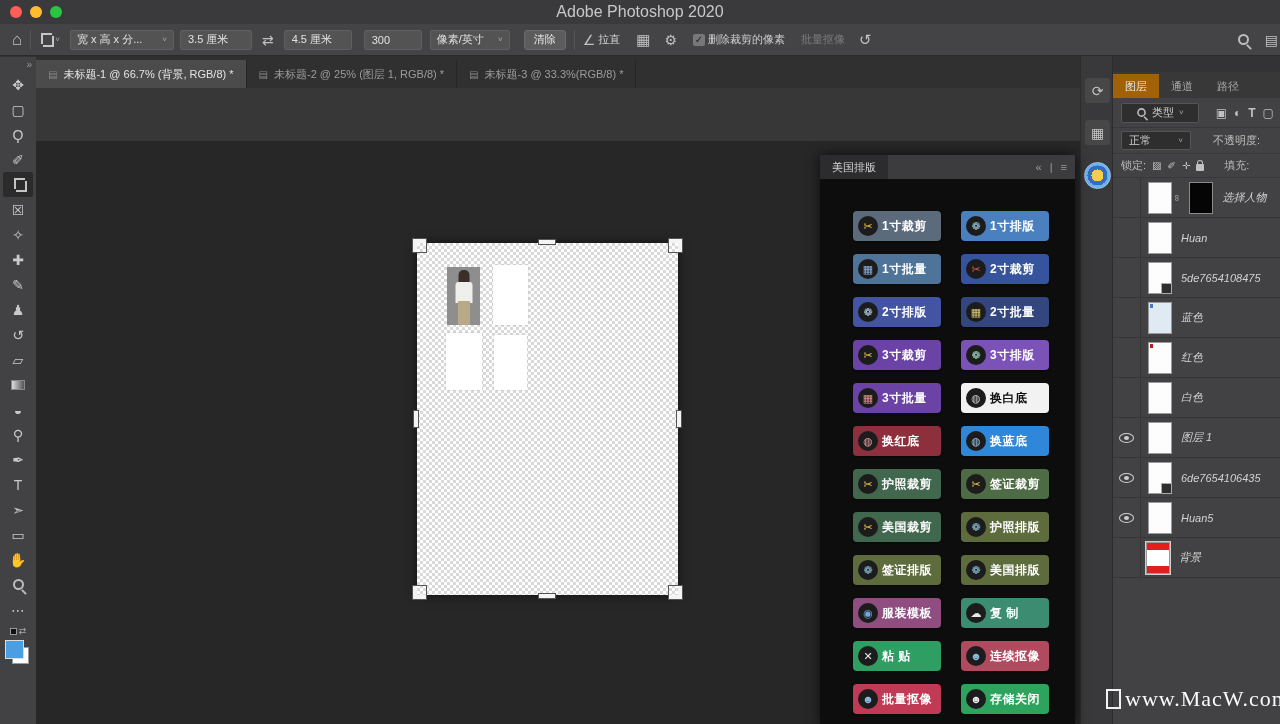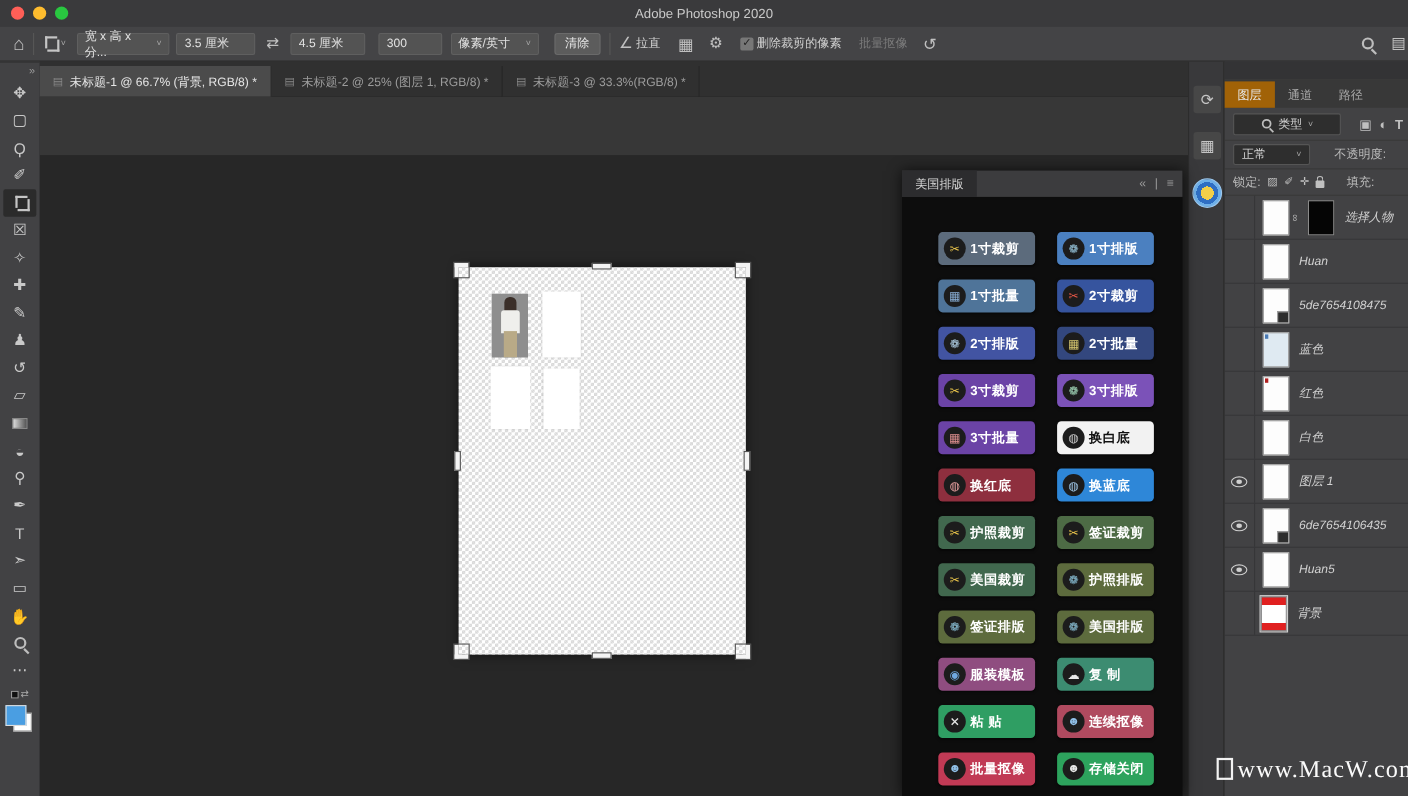--- a/index.html
+++ b/index.html
@@ -4,21 +4,21 @@
 <style>
   * { margin:0; padding:0; box-sizing:border-box; }
   html,body { width:1280px; height:724px; overflow:hidden; }
   body { background:#282828; font-family:"Liberation Sans","DejaVu Sans",sans-serif; color:#ccc; position:relative; }
   .abs { position:absolute; }
 
   
   .titlebar { left:0; top:0; width:1280px; height:24px; background:#3a3a3c; display:flex; align-items:center; }
   .lights { display:flex; gap:8px; margin-left:10px; }
   .light { width:12px; height:12px; border-radius:50%; }
-  .title-text { position:absolute; left:0; right:0; text-align:center; font-size:12px; color:#c8c8c8; }
+  .title-text { position:absolute; left:0; right:0; text-align:center; font-size:16px; color:#c8c8c8; }
 
   
   .optionsbar { left:0; top:24px; width:1280px; height:32px; background:#444446; border-bottom:1px solid #2a2a2a; display:flex; align-items:center; font-size:11px; color:#cfcfcf; }
   .ob-item { display:flex; align-items:center; gap:3px; }
   .field { background:#535353; border:1px solid #5f5f5f; border-radius:2px; height:20px; display:flex; align-items:center; padding:0 7px; color:#e2e2e2; }
   .drop { background:#535353; border:1px solid #5f5f5f; border-radius:2px; height:20px; display:flex; align-items:center; padding:0 6px; gap:5px; color:#e2e2e2; }
   .chev { font-size:8px; color:#aaa; }
   .btn { background:#5c5c5c; border:1px solid #6a6a6a; border-radius:3px; height:20px; padding:0 9px; display:flex; align-items:center; color:#e8e8e8; }
   .ob-sep { width:1px; height:20px; background:#565656; margin:0 8px; }
   .ob-icon { color:#c0c0c0; font-size:14px; }
@@ -90,21 +90,21 @@
   .dock-icon { position:absolute; left:4px; width:25px; height:25px; background:#474747; border-radius:3px; color:#c4c4c4; font-size:14px; display:flex; align-items:center; justify-content:center; }
   .badge { position:absolute; left:3px; top:106px; width:27px; height:27px; border-radius:50%; background:radial-gradient(circle at 50% 50%, #f2cf4a 0 6px, #2f6fc4 6px 10px, #6fb0e8 10px 14px); border:1px solid #9cc8ee; }
 
   
   .layers { left:1113px; top:56px; width:210px; height:668px; background:#424244; z-index:9; font-size:11px; }
   .lp-strip { height:16px; background:#333335; }
   .lp-tabs { height:26px; background:#383838; display:flex; align-items:flex-end; }
   .lp-tab { height:24px; padding:0 12px; display:flex; align-items:center; color:#a8a8a8; }
   .lp-tab.active { background:#a16207; color:#e6e6e6; }
   .lp-filter { height:30px; display:flex; align-items:center; gap:7px; padding:0 8px; border-bottom:1px solid #383838; }
-  .lp-search { background:#2e2e2e; border:1px solid #555; border-radius:2px; height:20px; display:flex; align-items:center; gap:5px; padding:0 24px; color:#d0d0d0; }
+  .lp-search { background:#2e2e2e; border:1px solid #555; border-radius:2px; height:20px; display:flex; align-items:center; gap:5px; padding:0 14px; color:#d0d0d0; }
   .lp-ficon { color:#c0c0c0; font-size:12px; }
   .lp-row2 { height:26px; display:flex; align-items:center; gap:8px; padding:0 8px; border-bottom:1px solid #383838; color:#bdbdbd; }
   .blendbox { background:#2e2e2e; border:1px solid #555; border-radius:2px; height:19px; display:flex; align-items:center; gap:14px; padding:0 7px; color:#d0d0d0; }
   .lp-lock { height:24px; display:flex; align-items:center; gap:6px; padding:0 8px; border-bottom:1px solid #383838; color:#bdbdbd; }
   .lock-ic { font-size:10px; color:#c0c0c0; }
   .mini-lock { width:8px; height:7px; background:#c0c0c0; border-radius:1px; position:relative; display:inline-block; margin-top:3px; }
   .mini-lock::before { content:''; position:absolute; left:1px; top:-4px; width:4px; height:4px; border:1.5px solid #c0c0c0; border-bottom:none; border-radius:3px 3px 0 0; }
   .lrow { height:40px; display:flex; align-items:center; border-bottom:1px solid #363638; }
   .eyecell { width:28px; height:100%; border-right:1px solid #363638; display:flex; align-items:center; justify-content:center; flex:none; }
   .eye { width:15px; height:10px; border:1px solid #cfcfcf; border-radius:50%; position:relative; }
@@ -134,21 +134,21 @@
   <span class="title-text">Adobe Photoshop 2020</span>
 </div>
 
 <div class="abs optionsbar">
   <span class="ob-icon" style="font-size:17px;margin-left:12px">⌂</span>
   <span class="ob-sep"></span>
   <span class="ob-item" style="margin-right:10px">
     <span class="crop-ic"></span>
     <span class="chev">˅</span>
   </span>
-  <span class="drop" style="width:84px">
+  <span class="drop" style="width:104px">
     <span>宽 x 高 x 分...</span>
     <span class="chev" style="margin-left:auto">˅</span>
   </span>
   <span class="field" style="width:72px;margin-left:6px">3.5 厘米</span>
   <span class="ob-icon" style="margin:0 10px">⇄</span>
   <span class="field" style="width:68px">4.5 厘米</span>
   <span class="field" style="width:58px;margin-left:12px">300</span>
   <span class="drop" style="width:80px;margin-left:8px">
     <span>像素/英寸</span>
     <span class="chev" style="margin-left:auto">˅</span>

